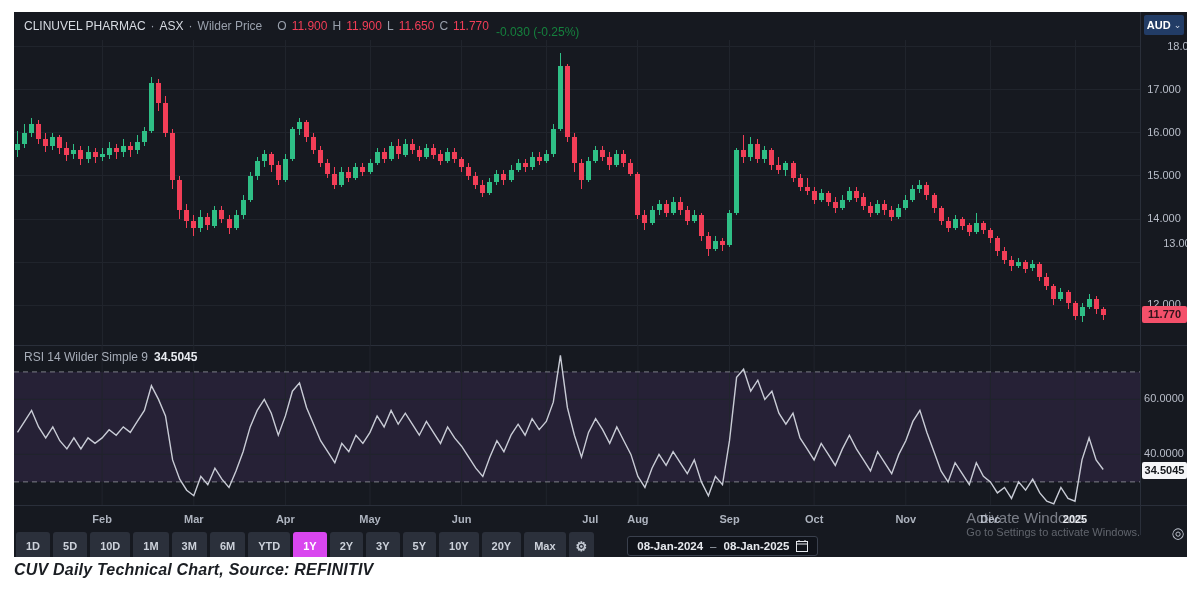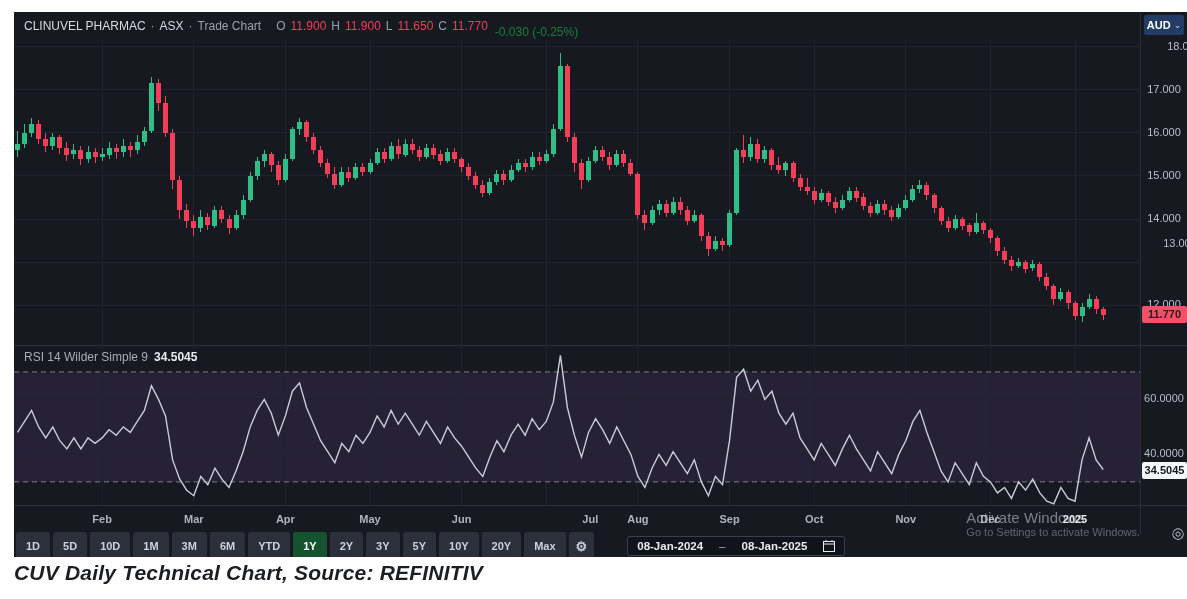--- a/index.html
+++ b/index.html
@@ -37,51 +37,51 @@
   .mlabel{position:absolute;top:8px;transform:translateX(-50%);font-size:11px;
     font-weight:700;color:#aeb4bf;white-space:nowrap;}
   .mlabel.bold{color:#eceef2;}
   
   .toolbar{position:absolute;left:0;top:523px;width:1173px;height:22px;display:flex;
     align-items:center;padding-left:2px;box-sizing:border-box;}
   .range-buttons{display:flex;align-items:center;}
   .rbtn{height:28px;padding:0 10px;margin-right:3px;background:#2b303b;color:#ccd1da;
     font-size:11px;font-weight:700;display:flex;align-items:center;border-radius:3px;
     cursor:pointer;}
-  .rbtn.sel{background:#14532d;color:#ffffff;}
+  .rbtn.sel{background:#d946ef;color:#ffffff;}
   .rbtn.gear{padding:0 7px;font-size:13px;color:#c4cad4;}
   .date-box{margin-left:30px;height:20px;box-sizing:border-box;background:#10131a;
     border:1px solid #3a404d;border-radius:3px;display:flex;align-items:center;
-    padding:0 9px;gap:16px;font-size:11.5px;font-weight:700;color:#e6e9ee;cursor:pointer;}
+    padding:0 9px;gap:7px;font-size:11.5px;font-weight:700;color:#e6e9ee;cursor:pointer;}
   .date-box .sep{color:#aab0bb;font-weight:400;}
   .cal{display:block;}
   
   .locate{position:absolute;left:1152px;top:510px;width:24px;height:22px;display:flex;
     align-items:center;justify-content:center;color:#b7bcc7;font-size:15px;cursor:pointer;}
   
   .watermark{position:absolute;right:47px;top:497px;text-align:left;pointer-events:none;}
   .watermark .l1{font-size:15px;color:rgba(205,210,220,0.55);}
   .watermark .l2{font-size:11px;color:rgba(205,210,220,0.40);}
   
   .footer{position:absolute;left:0;top:557px;width:1187px;height:42px;background:#ffffff;}
-  .caption{position:absolute;left:14px;top:4px;font-size:21px;font-weight:700;
+  .caption{position:absolute;left:14px;top:4px;font-size:16px;font-weight:700;
     font-style:italic;color:#1b1e23;letter-spacing:0.2px;}
 </style>
 </head>
 <body>
 
 <div class="stage">
   <div class="chart-panel">
 
     <div class="legend">
       <span>CLINUVEL PHARMAC</span>
       <span class="dim">·</span>
       <span>ASX</span>
       <span class="dim">·</span>
-      <span class="dim">Trade Chart</span>
+      <span class="dim">Wilder Price</span>
       <span class="dim" style="margin-left:10px">O</span>
       <span class="num">11.900</span>
       <span class="dim">H</span>
       <span class="num">11.900</span>
       <span class="dim">L</span>
       <span class="num">11.650</span>
       <span class="dim">C</span>
       <span class="num">11.770</span>
       <span class="chg">-0.030 (-0.25%)</span>
     </div>

